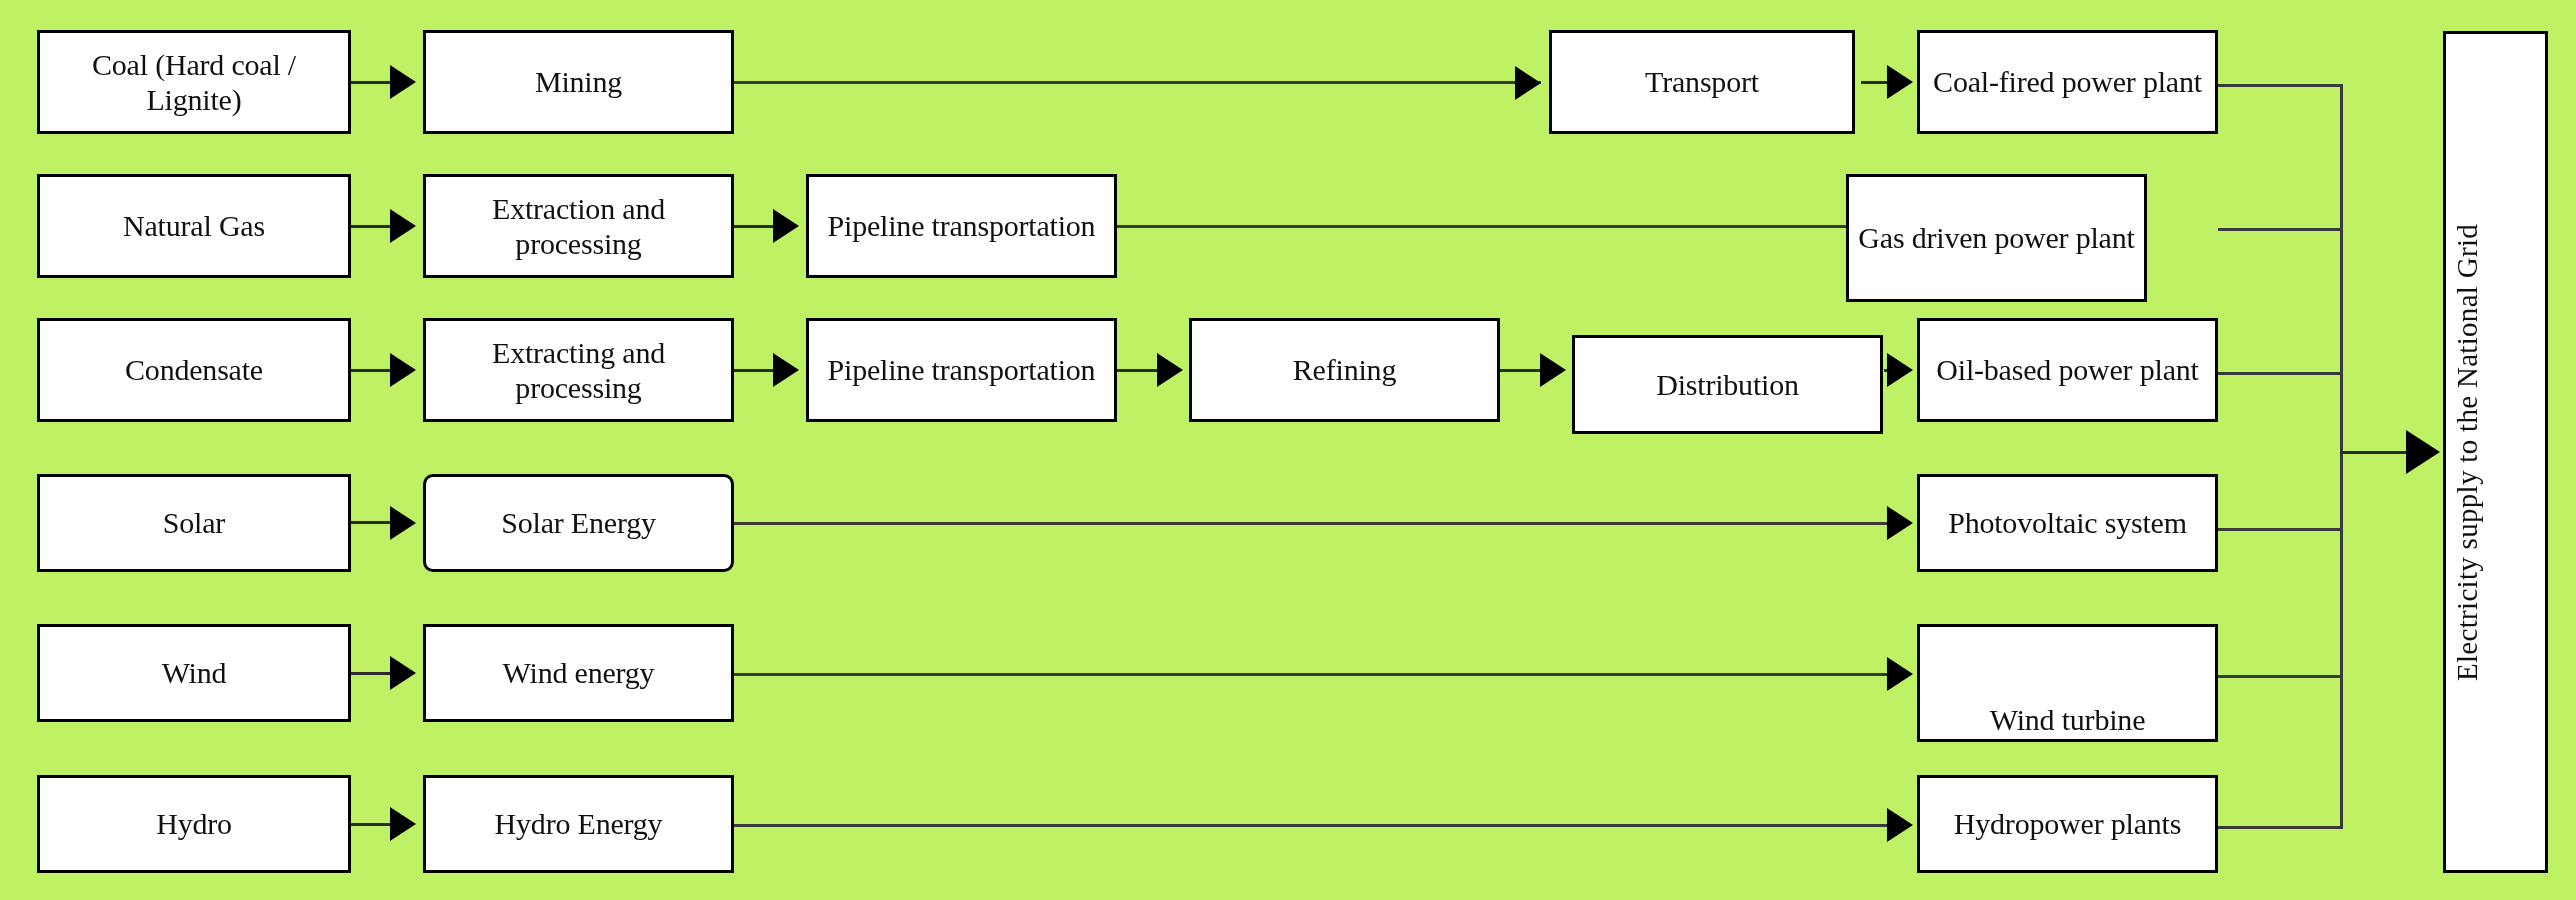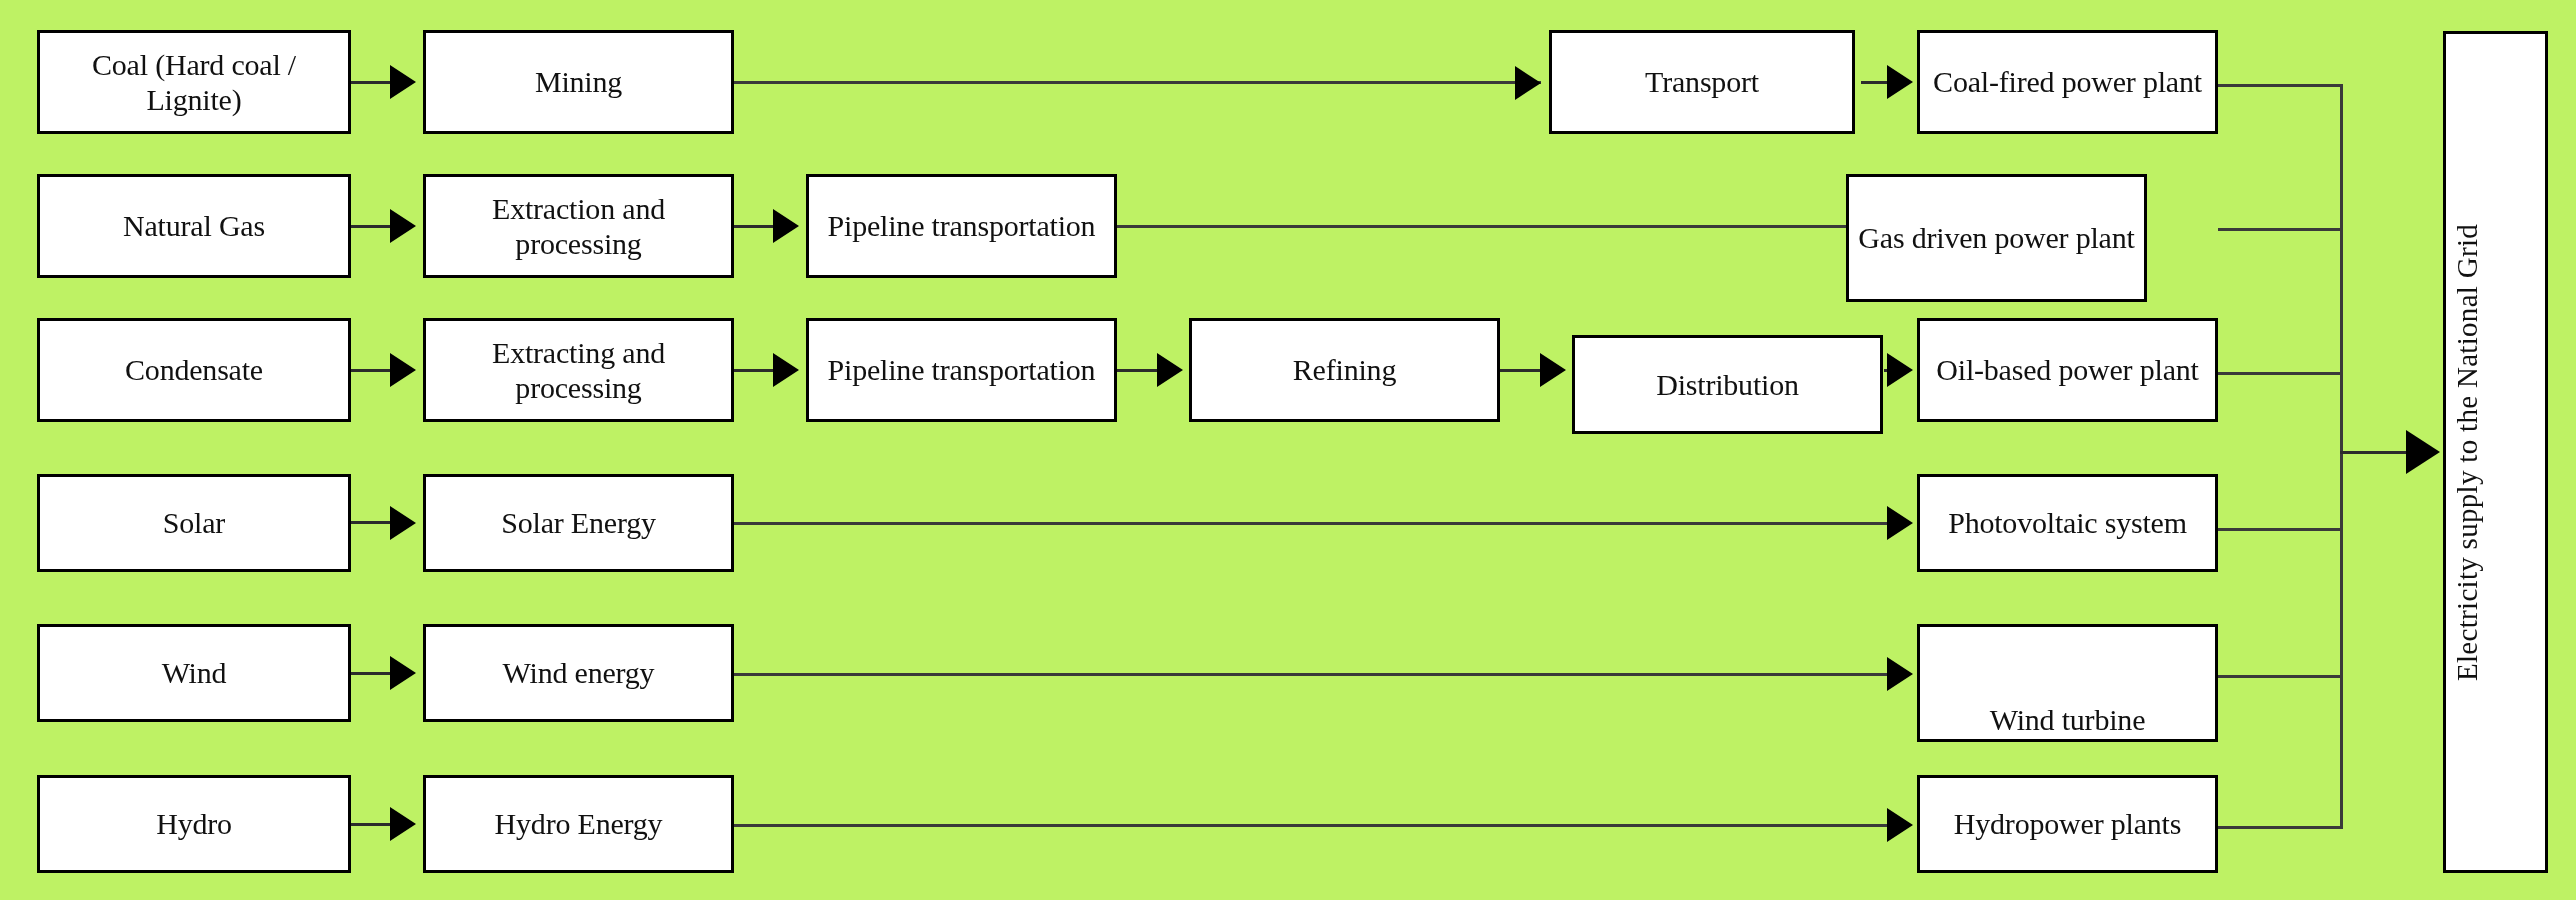--- a/index.html
+++ b/index.html
@@ -138,21 +138,21 @@
   <div class="node" style="left:1917px;top:318px;width:301px;height:104px;">
     <span>Oil-based power plant</span>
   </div>
   <div class="hline thin" style="left:2218px;top:372px;width:124px;"></div>
 
   <div class="node" style="left:37px;top:474px;width:314px;height:98px;">
     <span>Solar</span>
   </div>
   <div class="hline" style="left:351px;top:521px;width:47px;"></div>
   <div class="arrow" style="left:390px;top:506px;"></div>
-  <div class="node" style="left:423px;top:474px;width:311px;height:98px;">
+  <div class="node" style="left:423px;top:474px;width:311px;height:98px;border-radius:10px;">
     <span>Solar Energy</span>
   </div>
   <div class="hline thin" style="left:734px;top:522px;width:1156px;"></div>
   <div class="arrow" style="left:1887px;top:506px;"></div>
   <div class="node" style="left:1917px;top:474px;width:301px;height:98px;">
     <span>Photovoltaic system</span>
   </div>
   <div class="hline thin" style="left:2218px;top:528px;width:124px;"></div>
 
   <div class="node" style="left:37px;top:624px;width:314px;height:98px;">

